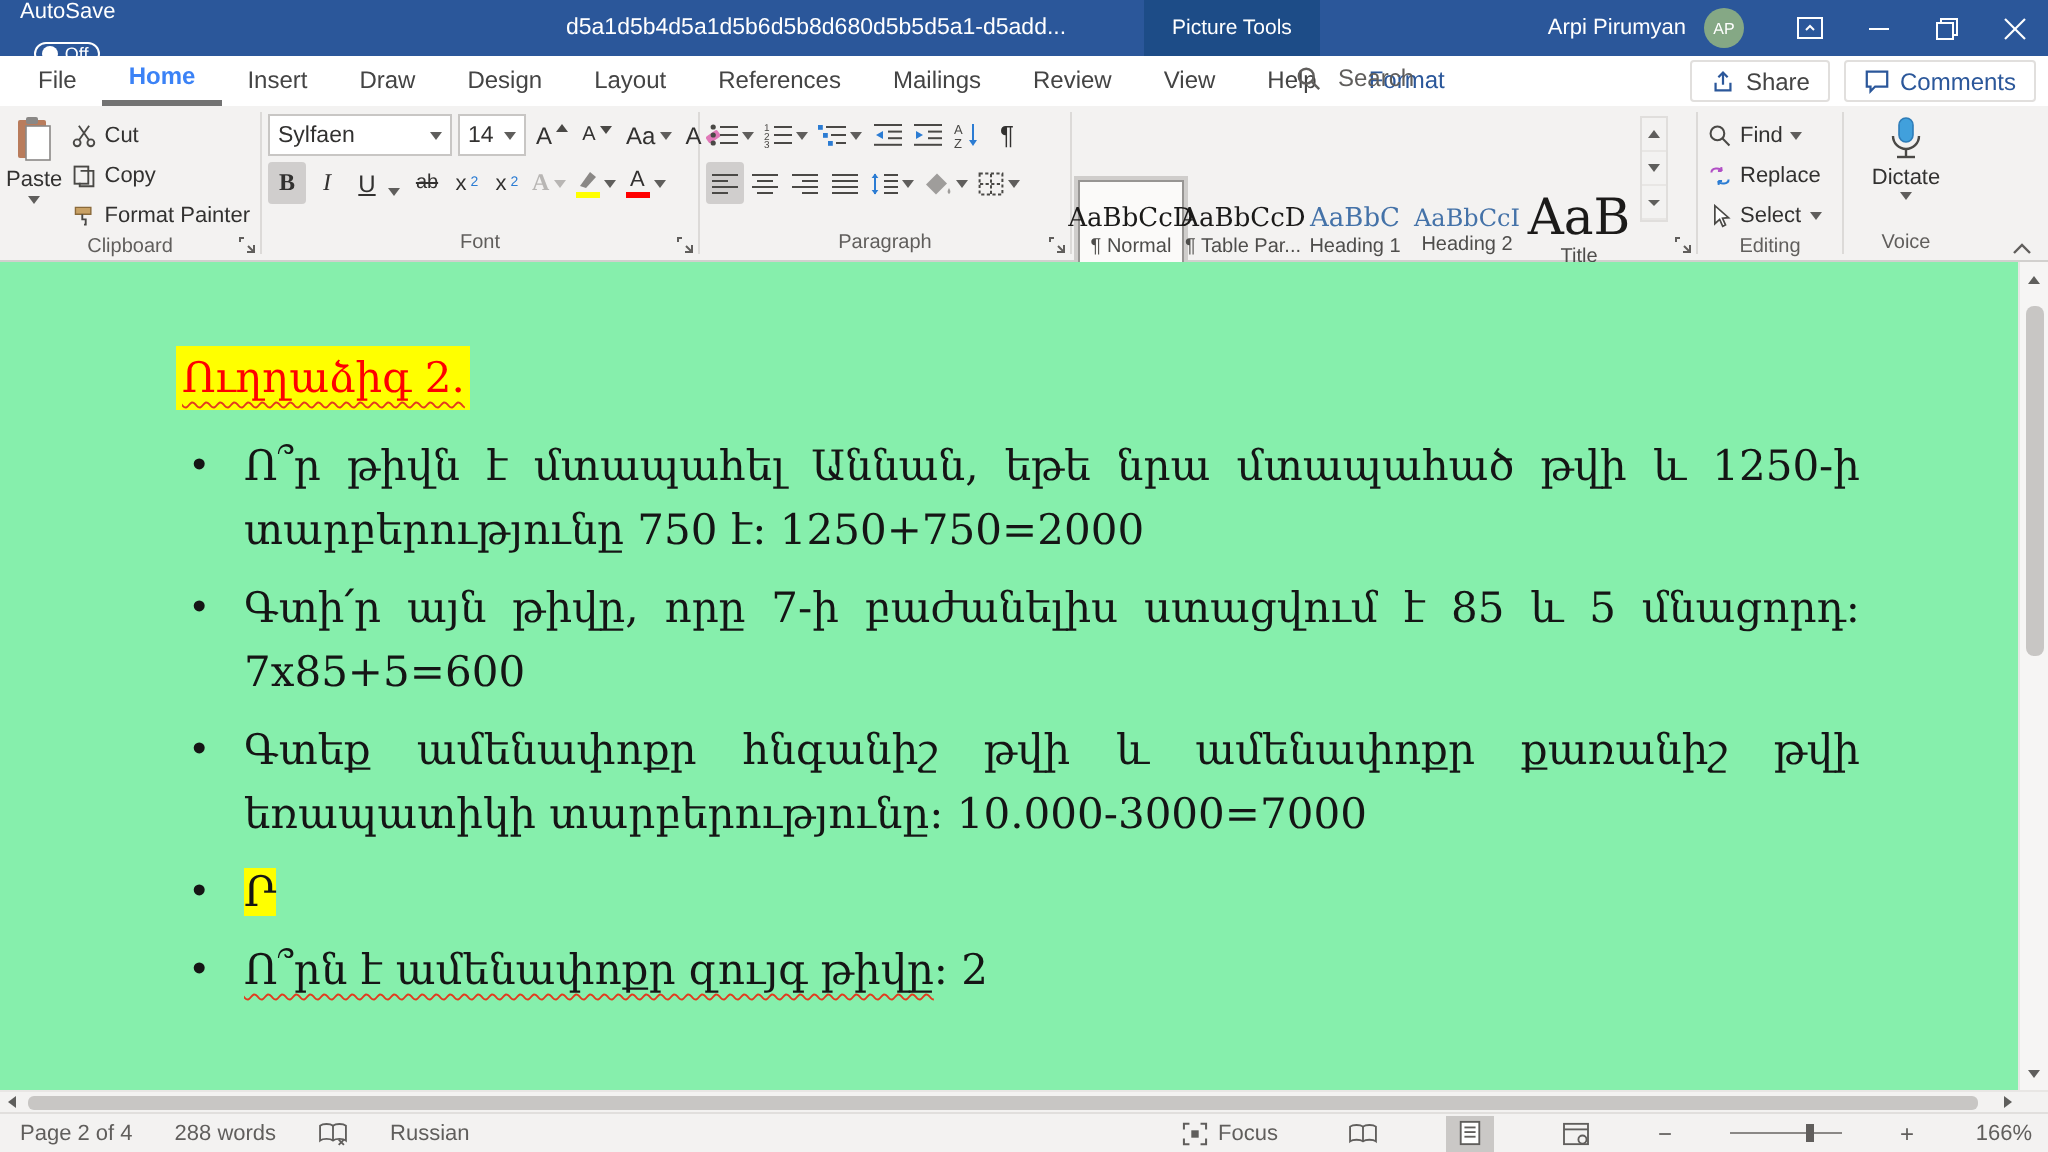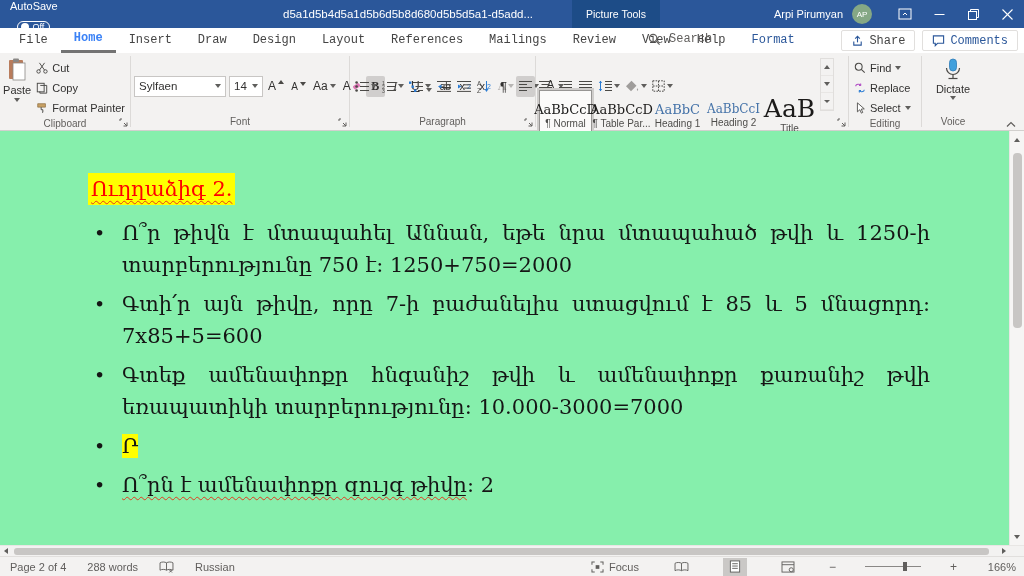--- a/index.html
+++ b/index.html
@@ -18,21 +18,21 @@
   .cdn{width:0;height:0;border-left:3px solid transparent;border-right:3px solid transparent;border-top:4px solid #5f5e5c;}
   .cdn.w{border-top-color:#fff;}
   .doc-title{position:absolute;left:283px;top:0;height:28px;line-height:28px;font-size:11.5px;white-space:nowrap;}
   .context-tool{position:absolute;left:572px;top:0;height:28px;line-height:28px;padding:0 14px;background:#1d4c87;font-size:10.5px;}
   .tb-right{position:absolute;right:0;top:0;height:28px;display:flex;align-items:center;}
   .user-name{font-size:11px;margin-right:9px;}
   .avatar{width:20px;height:20px;border-radius:50%;background:#85a885;color:#fff;font-size:8px;display:flex;align-items:center;justify-content:center;margin-right:16px;}
   .winbtn{width:34px;height:28px;display:flex;align-items:center;justify-content:center;}
 
   
-  .tabrow{position:absolute;top:28px;left:0;right:0;height:38px;background:#fff;font-size:12px;color:#444;font-family:Liberation Mono, monospace;}
+  .tabrow{position:absolute;top:28px;left:0;right:0;height:38px;background:#fff;font-size:12px;color:#444;}
   .tabs{position:absolute;left:6px;top:0;display:flex;height:25px;}
   .tab{padding:0 13px;line-height:24px;height:25px;cursor:default;}
   .tab.active{color:#3b82f6;font-weight:bold;border-bottom:3px solid #737373;line-height:21px;text-align:right;}
   .tab.ctx{color:#2b579a;}
   .searchbox{position:absolute;left:648px;top:4px;display:flex;align-items:center;gap:8px;color:#605e5c;font-size:12px;}
   .tabrow-right{position:absolute;right:6px;top:2px;display:flex;gap:7px;}
   .pill-btn{height:21px;border:1px solid #e1dfdd;background:#fff;display:flex;align-items:center;gap:5px;padding:0 9px;font-size:12px;border-radius:2px;}
   .pill-btn.cm{color:#2b579a;}
 
   
@@ -43,21 +43,21 @@
   .rlabel{height:15px;font-size:10px;color:#605e5c;text-align:center;line-height:13px;}
   .launcher{position:absolute;right:2px;bottom:3px;}
   .sbtn{display:flex;align-items:center;gap:4px;font-size:11px;height:19px;padding:0 2px;color:#323130;white-space:nowrap;}
   .ibtn{min-width:19px;height:21px;display:flex;align-items:center;justify-content:center;font-size:12px;color:#323130;padding:0 2px;gap:2px;}
   .ibtn.sel{background:#d0cecd;border-radius:2px;}
   .combo{background:#fff;border:1px solid #c8c6c4;height:21px;display:flex;align-items:center;justify-content:space-between;font-size:11.5px;padding:0 4px;color:#323130;}
   
   .paste-btn{width:40px;display:flex;flex-direction:column;align-items:center;justify-content:flex-start;font-size:11px;color:#323130;gap:2px;padding-top:2px;}
   .clip-col{display:flex;flex-direction:column;gap:1px;margin-left:3px;padding-top:2px;}
   
-  .fcol{display:flex;flex-direction:row;gap:3px;padding-top:1px;}
+  .fcol{display:flex;flex-direction:column;gap:3px;padding-top:1px;}
   .frow{display:flex;align-items:center;gap:1px;}
   .bold-b{font-weight:bold;font-family:"Liberation Serif",serif;}
   .ital{font-style:italic;font-family:"Liberation Serif",serif;}
   .undl{text-decoration:underline;}
   .strik{text-decoration:line-through;font-size:10px;}
   .subsup{font-size:11px;}
   .subsup sub,.subsup sup{font-size:7px;color:#2b7cd3;}
   .fx-a{color:#b8b6b4;font-family:"Liberation Serif",serif;font-weight:bold;}
   .color-btn{display:flex;flex-direction:column;align-items:center;justify-content:center;gap:1px;}
   .cbar{width:12px;height:3px;}

